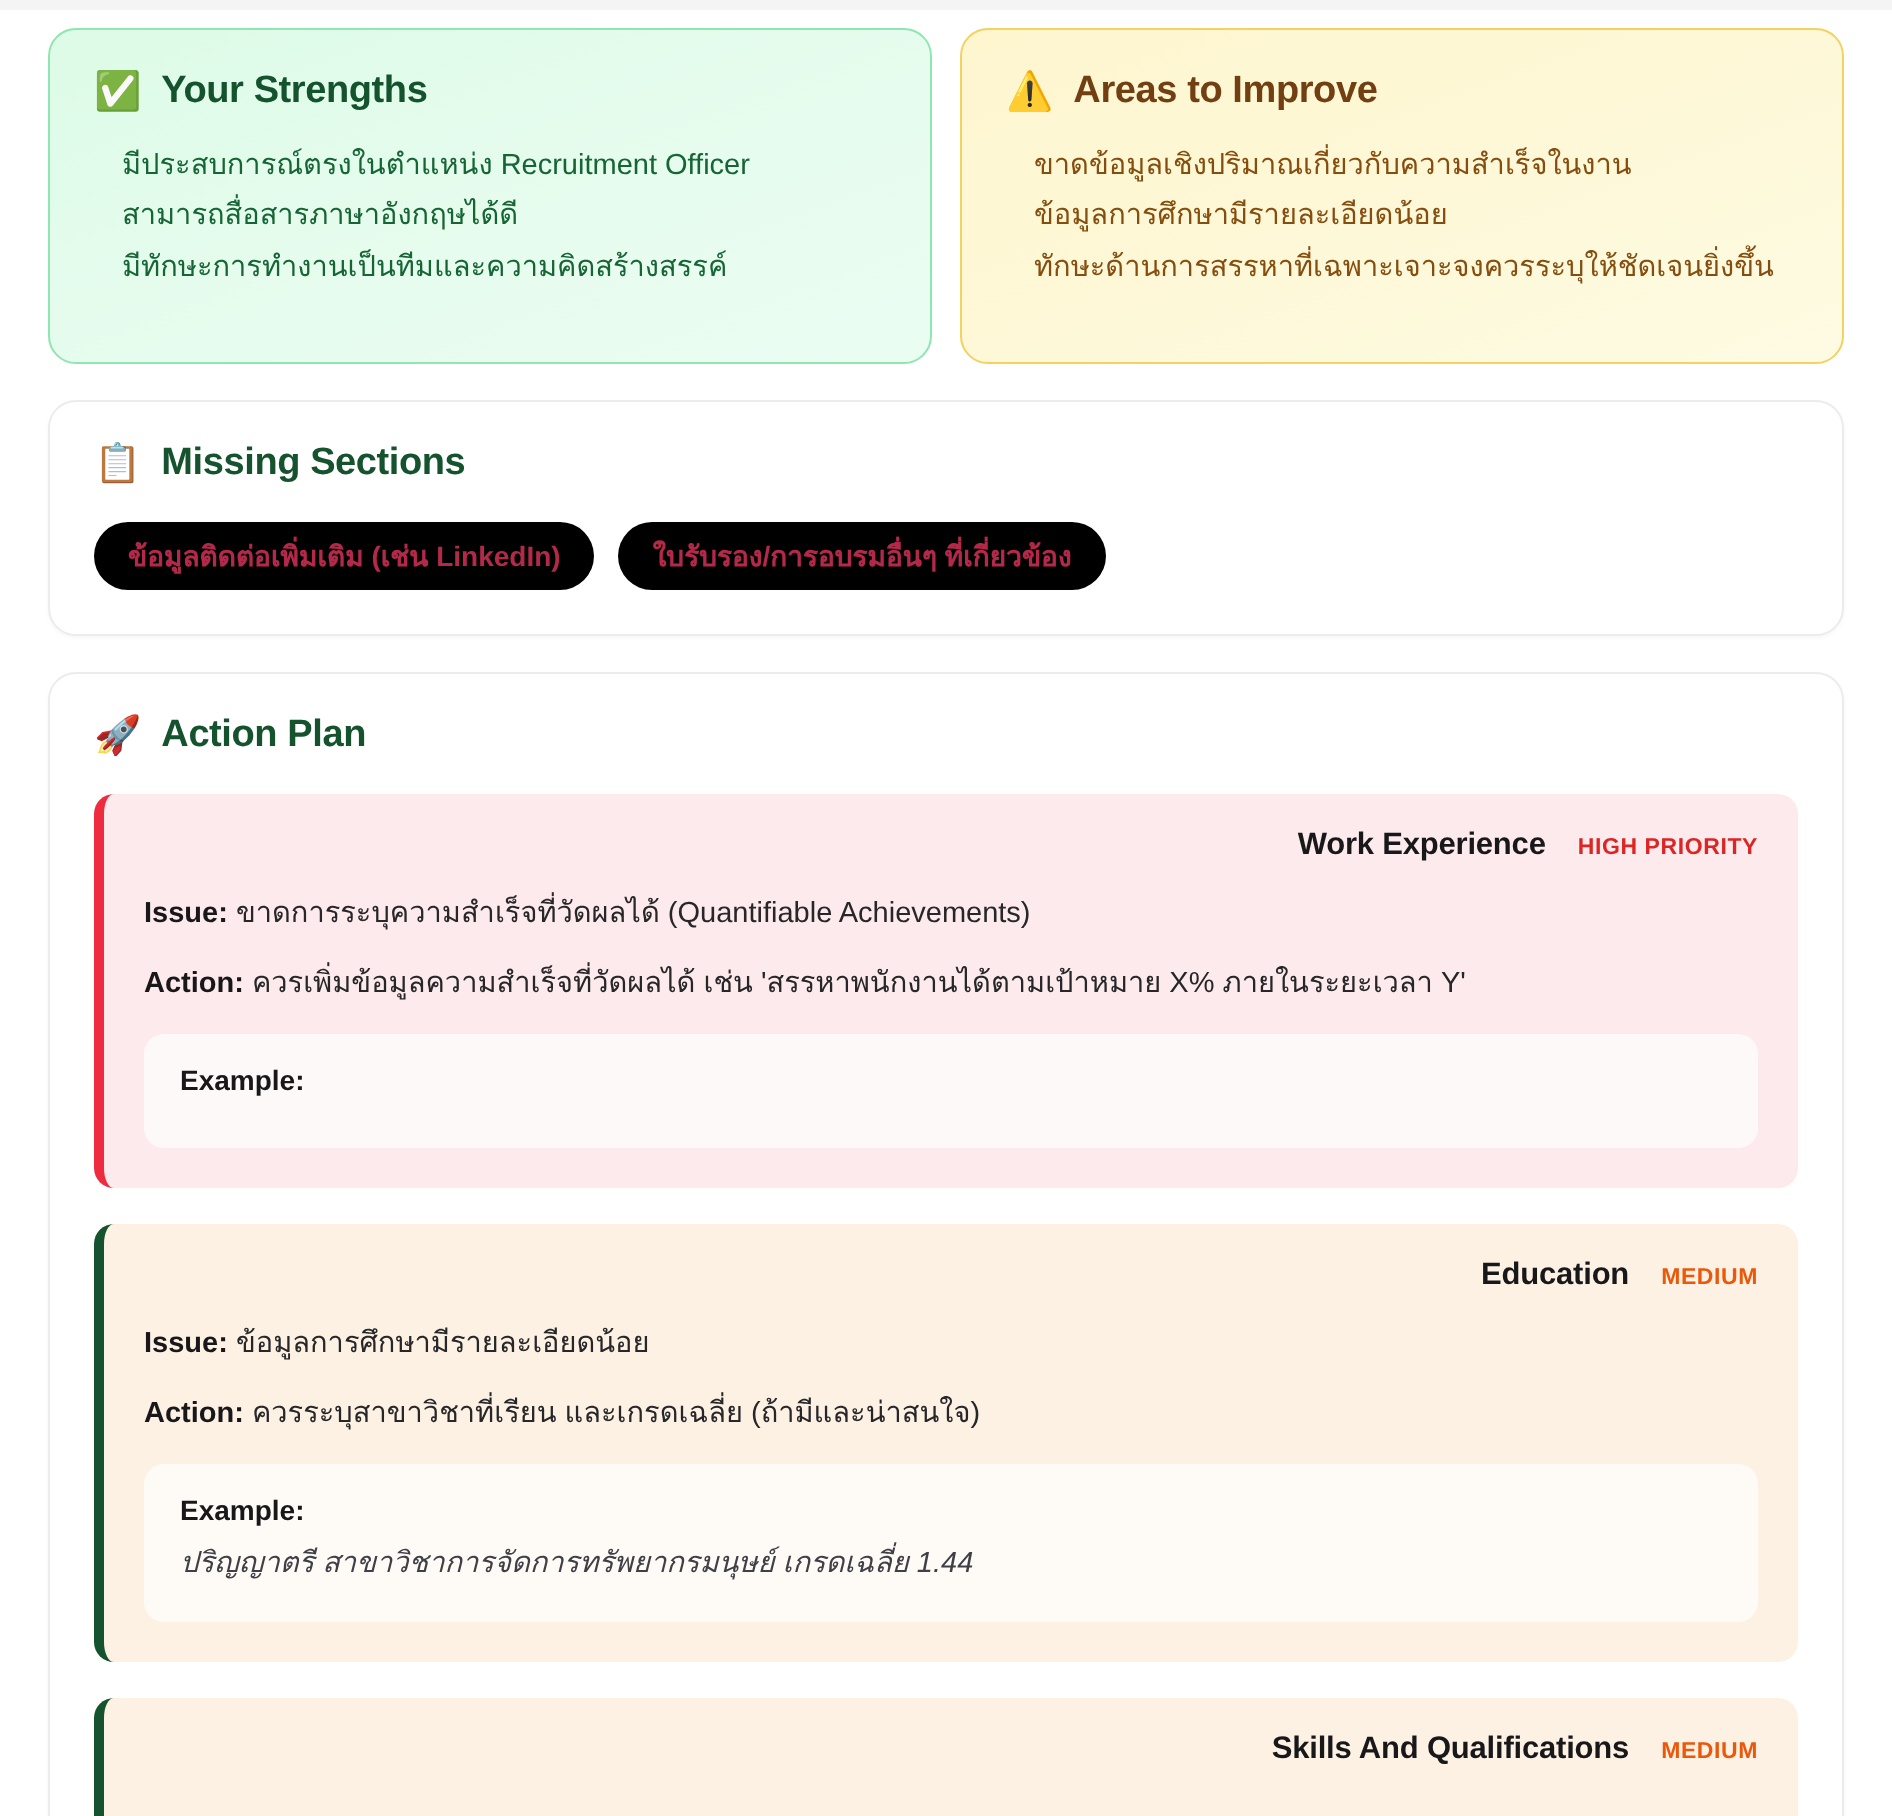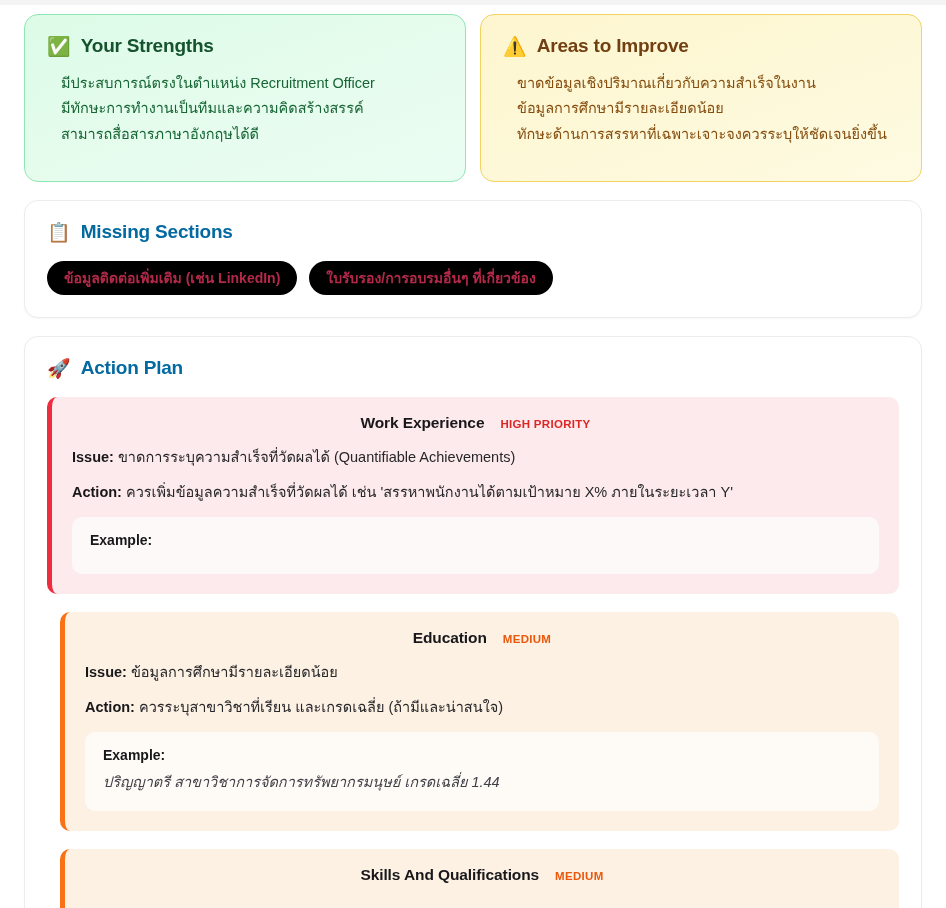--- a/index.html
+++ b/index.html
@@ -101,21 +101,21 @@
     align-items: center;
     gap: 10px;
     margin-bottom: 18px;
   }
 
   .panel-head .emoji { font-size: 19px; line-height: 1; }
 
   .panel-title {
     font-size: 19px;
     font-weight: 700;
-    color: #0369a1;
+    color: #14532d;
     letter-spacing: -0.2px;
   }
 
   
   .tag-row { display: flex; flex-wrap: wrap; gap: 12px; }
 
   .tag {
     background: #000000;
     color: #b4294a;
     border-radius: 999px;
@@ -134,28 +134,27 @@
     padding: 17px 20px 20px 20px;
   }
 
   .action-item.high {
     background: #fdeaec;
     border-left: 5px solid #ef2b3f;
   }
 
   .action-item.medium {
     background: #fdf1e4;
-    border-left: 5px solid #f97316;
-    margin-left: 13px;
+    border-left: 5px solid #14532d;
   }
 
   .action-item-head {
     display: flex;
     align-items: baseline;
-    justify-content: center;
+    justify-content: flex-end;
     gap: 16px;
     margin-bottom: 14px;
   }
 
   .action-name {
     font-size: 15.5px;
     font-weight: 700;
     color: #18181b;
     letter-spacing: -0.1px;
   }
@@ -208,22 +207,22 @@
 
   <div class="summary-row">
 
     <div class="summary-card strengths">
       <div class="summary-head">
         <span class="emoji">✅</span>
         <span class="summary-title">Your Strengths</span>
       </div>
       <ul class="summary-list">
         <li>มีประสบการณ์ตรงในตำแหน่ง Recruitment Officer</li>
+        <li>สามารถสื่อสารภาษาอังกฤษได้ดี</li>
         <li>มีทักษะการทำงานเป็นทีมและความคิดสร้างสรรค์</li>
-        <li>สามารถสื่อสารภาษาอังกฤษได้ดี</li>
       </ul>
     </div>
 
     <div class="summary-card improve">
       <div class="summary-head">
         <span class="emoji">⚠️</span>
         <span class="summary-title">Areas to Improve</span>
       </div>
       <ul class="summary-list">
         <li>ขาดข้อมูลเชิงปริมาณเกี่ยวกับความสำเร็จในงาน</li>

